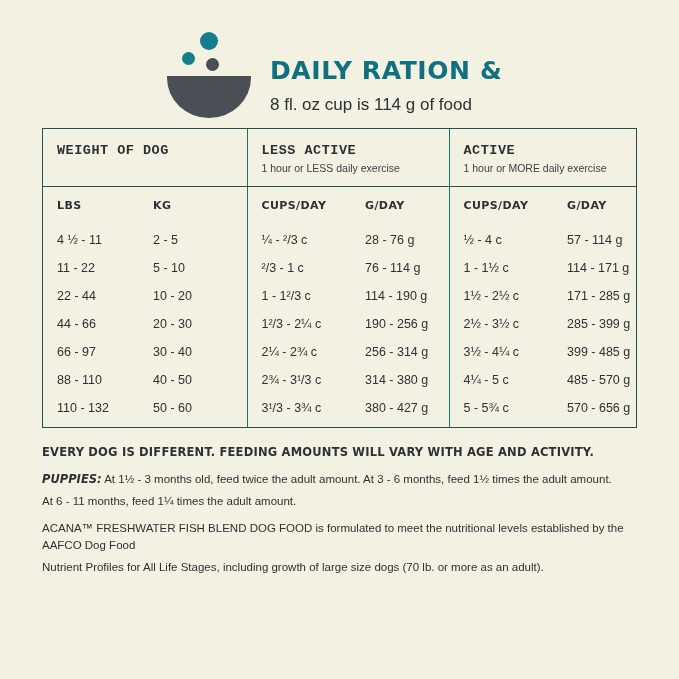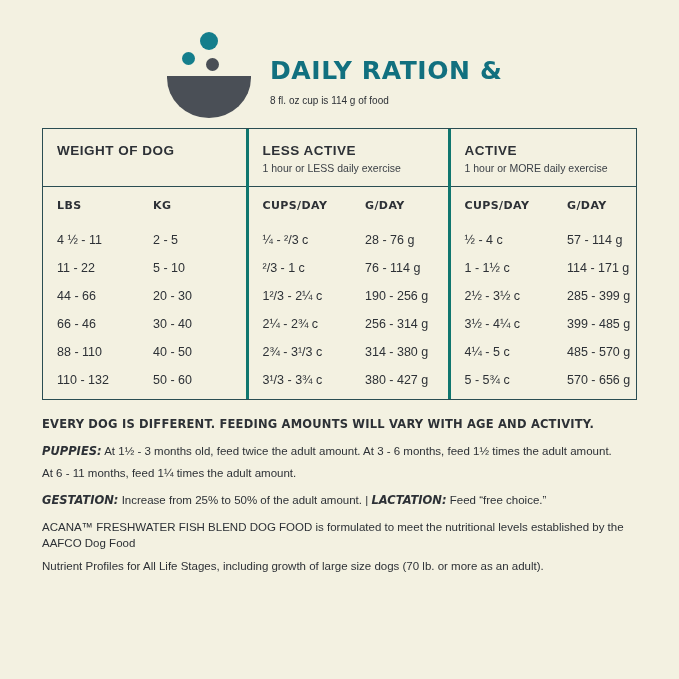--- a/index.html
+++ b/index.html
@@ -59,21 +59,21 @@
   .title-line {
     font-family: "DejaVu Sans", sans-serif;
     font-weight: bold;
     font-size: 25px;
     letter-spacing: 0.6px;
     color: #11707f;
     line-height: 1.18;
   }
   .subtitle {
     margin-top: 9px;
-    font-size: 10px;
+    font-size: 17px;
     color: #2d3136;
   }
 
   
   .table-wrap {
     margin: 8px 42px 0 42px;
     border: 1px solid #2a4d52;
     box-sizing: border-box;
   }
   table.ration {
@@ -83,32 +83,32 @@
   }
   table.ration td, table.ration th {
     text-align: left;
     vertical-align: top;
   }
   .grp-head td {
     padding: 14px 0 12px 14px;
     border-bottom: 1px solid #2a4d52;
   }
   .grp-title {
-    font-family: Liberation Sans, sans-serif;
+    font-family: Liberation Mono, monospace;
     font-weight: bold;
     font-size: 13.5px;
     letter-spacing: 0.5px;
     color: #2d3136;
   }
   .grp-sub {
     font-size: 10.5px;
     color: #3a3f45;
     margin-top: 4px;
   }
-  .vsep { border-left: 3px solid #0f766e; }
+  .vsep { border-left: 1px solid #0f766e; }
   .sub-head td {
     padding: 12px 0 11px 14px;
     font-family: "DejaVu Sans", sans-serif;
     font-weight: bold;
     font-size: 11px;
     letter-spacing: 0.4px;
     color: #2d3136;
   }
   tbody.rows td {
     padding: 7px 0 7px 14px;
@@ -207,29 +207,37 @@
         </tr>
         <tr>
           <td>11 - 22</td>
           <td>5 - 10</td>
           <td class="vsep">²/3 - 1 c</td>
           <td>76 - 114 g</td>
           <td class="vsep">1 - 1½ c</td>
           <td>114 - 171 g</td>
         </tr>
         <tr>
+          <td>22 - 44</td>
+          <td>10 - 20</td>
+          <td class="vsep">1 - 1²/3 c</td>
+          <td>114 - 190 g</td>
+          <td class="vsep">1½ - 2½ c</td>
+          <td>171 - 285 g</td>
+        </tr>
+        <tr>
           <td>44 - 66</td>
           <td>20 - 30</td>
           <td class="vsep">1²/3 - 2¼ c</td>
           <td>190 - 256 g</td>
           <td class="vsep">2½ - 3½ c</td>
           <td>285 - 399 g</td>
         </tr>
         <tr>
-          <td>66 - 46</td>
+          <td>66 - 97</td>
           <td>30 - 40</td>
           <td class="vsep">2¼ - 2¾ c</td>
           <td>256 - 314 g</td>
           <td class="vsep">3½ - 4¼ c</td>
           <td>399 - 485 g</td>
         </tr>
         <tr>
           <td>88 - 110</td>
           <td>40 - 50</td>
           <td class="vsep">2¾ - 3¹/3 c</td>
@@ -248,20 +256,17 @@
       </tbody>
     </table>
   </div>
 
   <div class="notes">
     <p class="strong-line">EVERY DOG IS DIFFERENT. FEEDING AMOUNTS WILL VARY WITH AGE AND ACTIVITY.</p>
     <p class="tight">
       <span class="lbl">PUPPIES:</span><span> At 1½ - 3 months old, feed twice the adult amount. At 3 - 6 months, feed 1½ times the adult amount.</span>
     </p>
     <p>At 6 - 11 months, feed 1¼ times the adult amount.</p>
-    <p>
-      <span class="lbl">GESTATION:</span><span> Increase from 25% to 50% of the adult amount. | </span><span class="lbl">LACTATION:</span><span> Feed “free choice.”</span>
-    </p>
     <p class="tight">ACANA™ FRESHWATER FISH BLEND DOG FOOD is formulated to meet the nutritional levels established by the AAFCO Dog Food</p>
     <p>Nutrient Profiles for All Life Stages, including growth of large size dogs (70 lb. or more as an adult).</p>
   </div>
 
 </div>
 
 </body></html>

